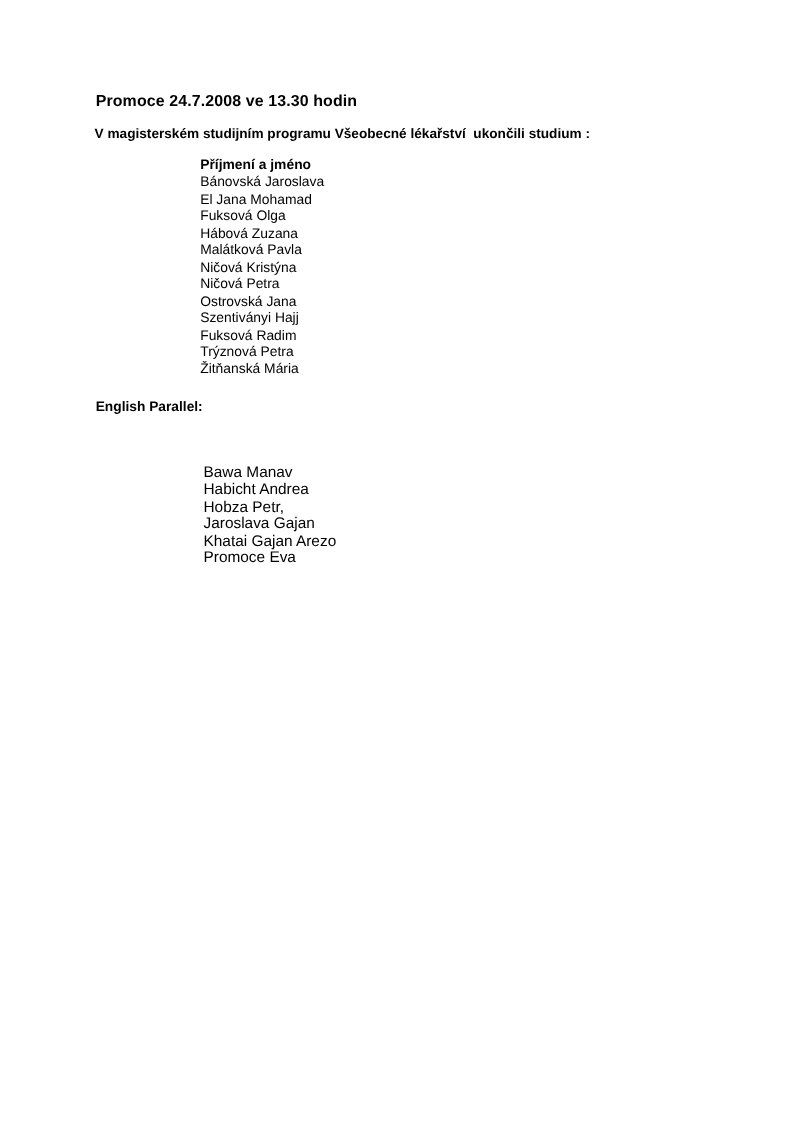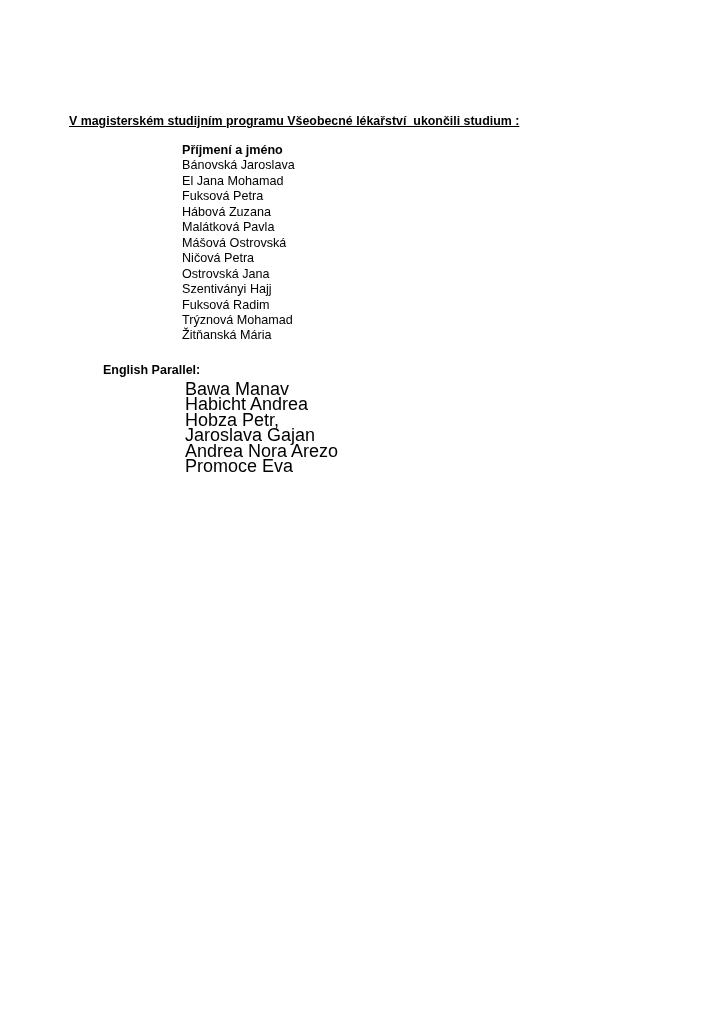--- a/index.html
+++ b/index.html
@@ -19,82 +19,81 @@
     position: absolute;
     left: 87px;
     top: 84px;
     font-size: 14.5px;
     font-weight: bold;
     letter-spacing: 0.1px;
     white-space: pre;
   }
   .doc-subtitle {
     position: absolute;
-    left: 69px;
+    left: 86px;
     top: 114px;
     font-size: 12.4px;
     font-weight: bold;
     white-space: pre;
-    text-decoration: underline;
   }
   .grad-list {
     position: absolute;
     left: 158px;
     top: 143px;
     font-size: 12.6px;
     line-height: 15.45px;
   }
   .grad-list .list-header {
     font-weight: bold;
   }
   .section-heading {
     position: absolute;
     left: 87px;
     top: 363px;
     font-size: 12.5px;
     font-weight: bold;
-    margin-left: 16px;
   }
   .en-list {
     position: absolute;
     left: 161px;
-    top: 382px;
-    font-size: 18px;
+    top: 422px;
+    font-size: 14px;
     line-height: 15.45px;
   }
   .name-row { white-space: pre; padding-left: 24px; }
 </style>
 </head>
 <body>
 
 <div class="page">
 
+  <div class="doc-title">Promoce 24.7.2008 ve 13.30 hodin</div>
 
   <div class="doc-subtitle">V magisterském studijním programu Všeobecné lékařství  ukončili studium :</div>
 
   <div class="grad-list">
     <div class="list-header name-row">Příjmení a jméno</div>
     <div class="name-row">Bánovská Jaroslava</div>
     <div class="name-row">El Jana Mohamad</div>
-    <div class="name-row">Fuksová Petra</div>
+    <div class="name-row">Fuksová Olga</div>
     <div class="name-row">Hábová Zuzana</div>
     <div class="name-row">Malátková Pavla</div>
-    <div class="name-row">Mášová Ostrovská</div>
+    <div class="name-row">Ničová Kristýna</div>
     <div class="name-row">Ničová Petra</div>
     <div class="name-row">Ostrovská Jana</div>
     <div class="name-row">Szentiványi Hajj</div>
     <div class="name-row">Fuksová Radim</div>
-    <div class="name-row">Trýznová Mohamad</div>
+    <div class="name-row">Trýznová Petra</div>
     <div class="name-row">Žitňanská Mária</div>
   </div>
 
   <div class="section-heading">English Parallel:</div>
 
   <div class="en-list">
     <div class="name-row">Bawa Manav</div>
     <div class="name-row">Habicht Andrea</div>
     <div class="name-row">Hobza Petr,</div>
     <div class="name-row">Jaroslava Gajan</div>
-    <div class="name-row">Andrea Nora Arezo</div>
+    <div class="name-row">Khatai Gajan Arezo</div>
     <div class="name-row">Promoce Eva</div>
   </div>
 
 </div>
 
 </body></html>

